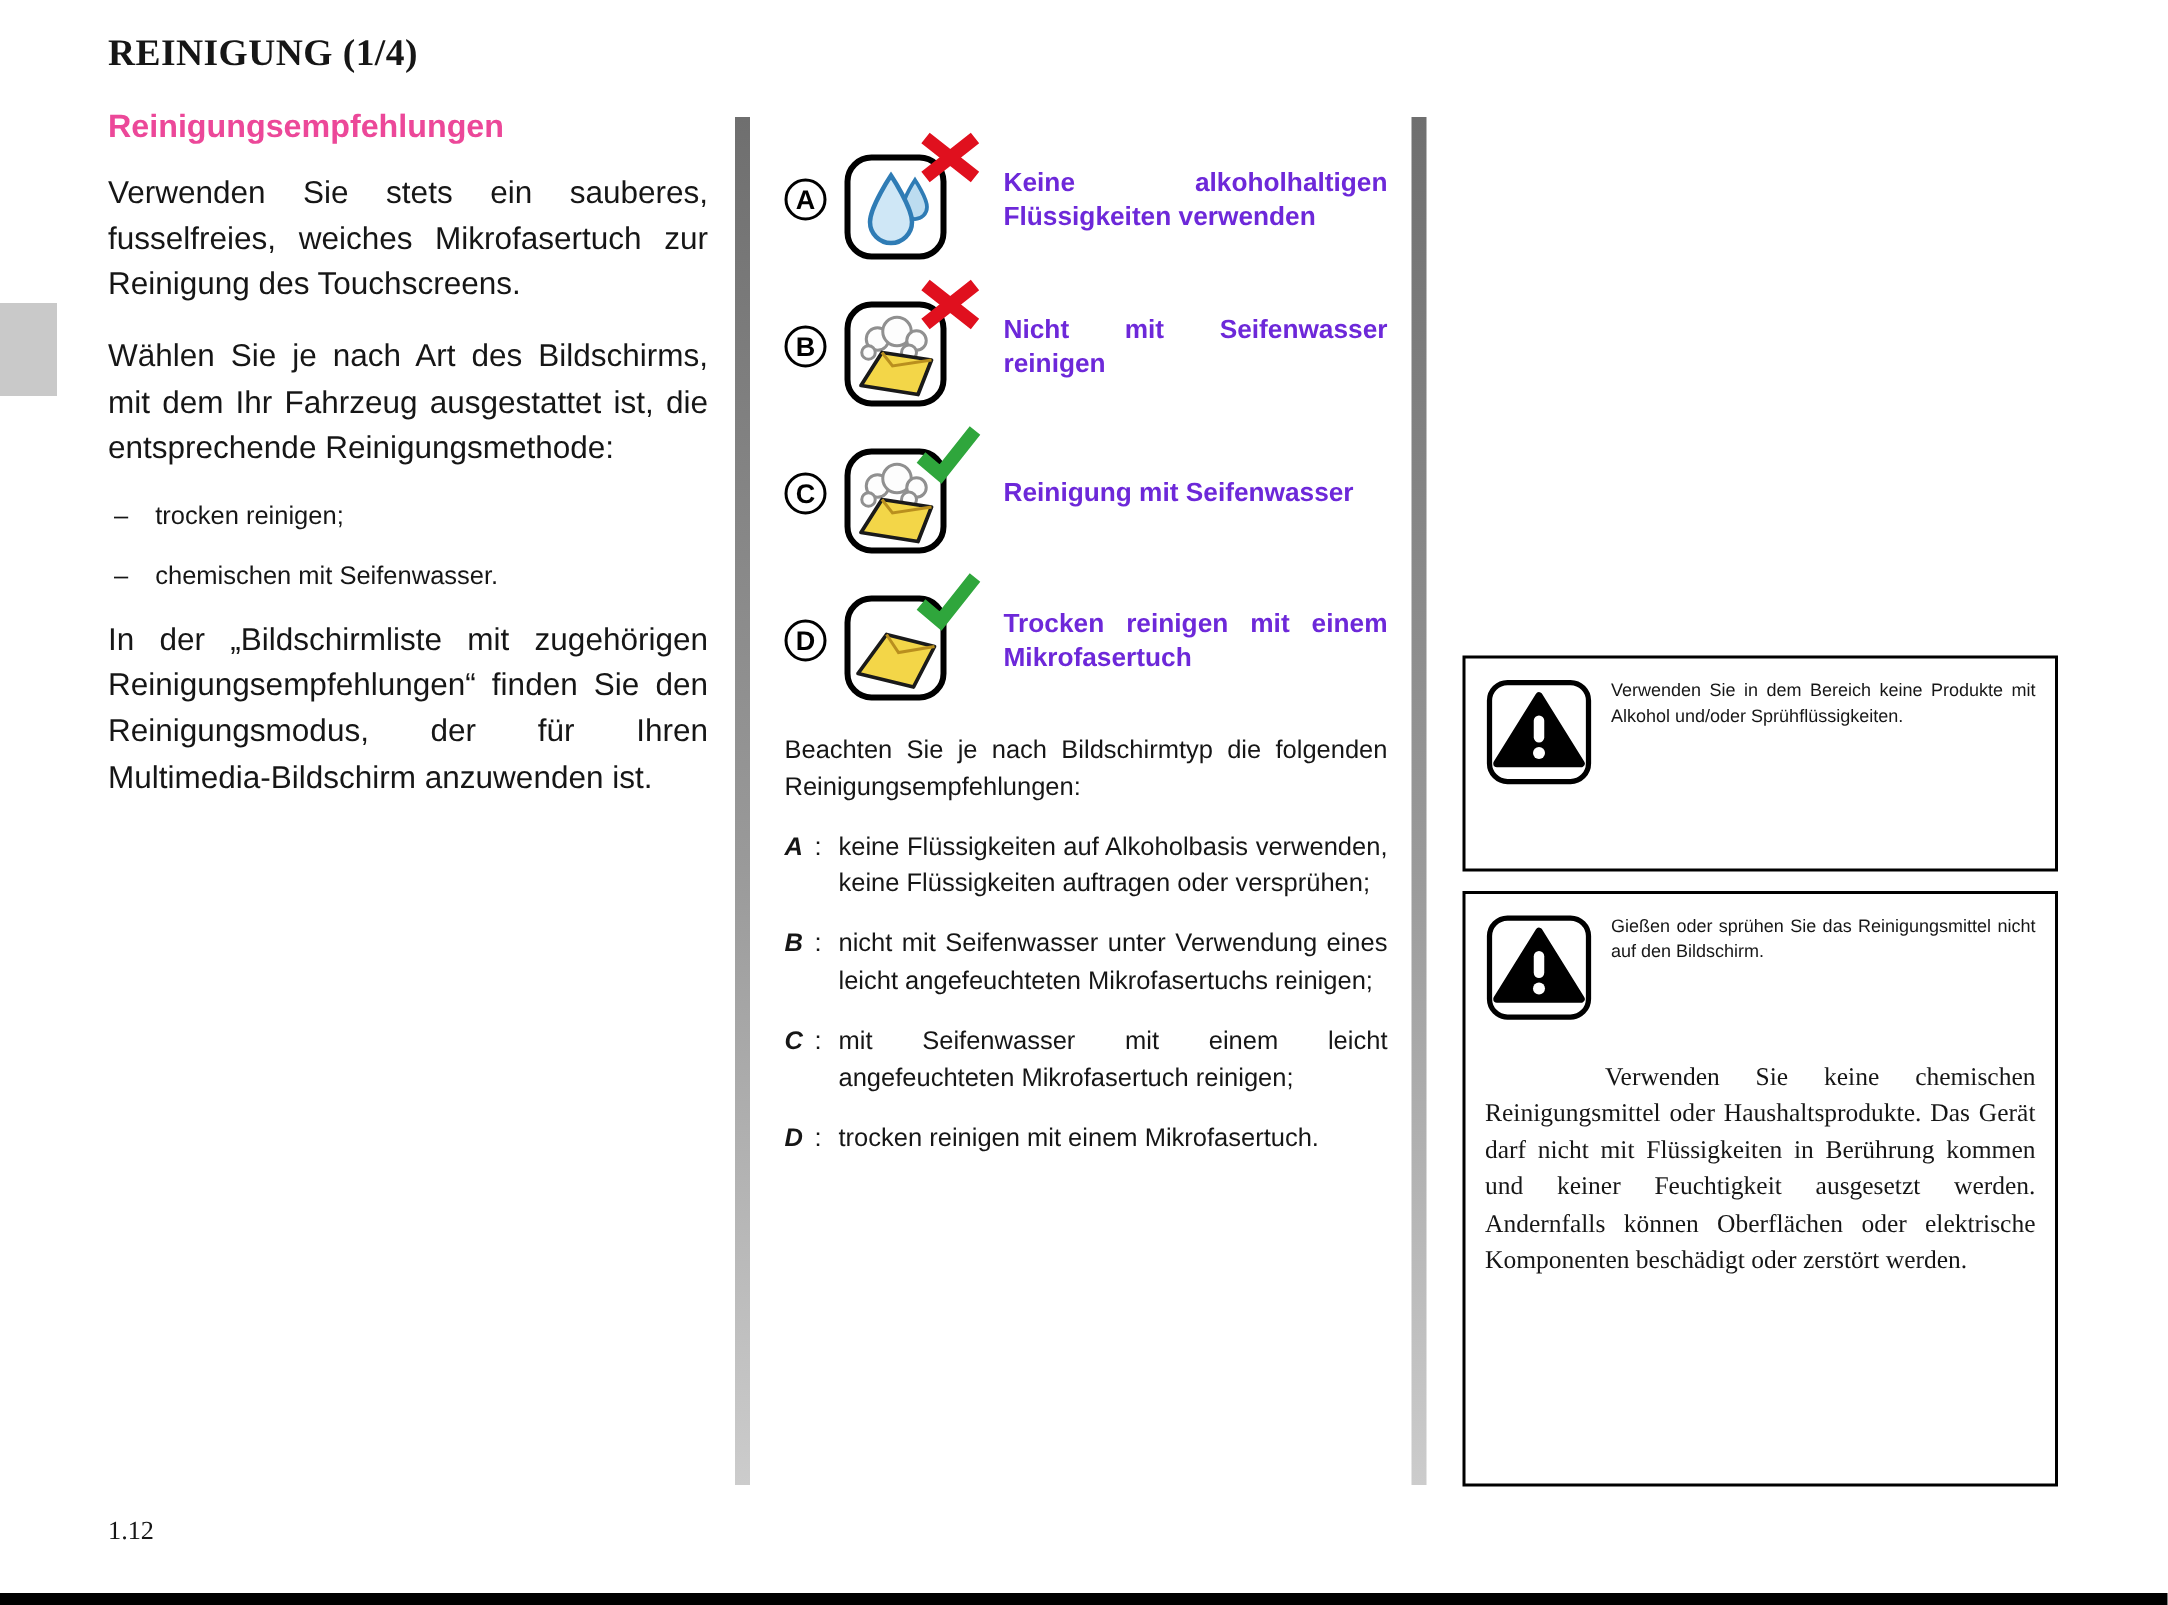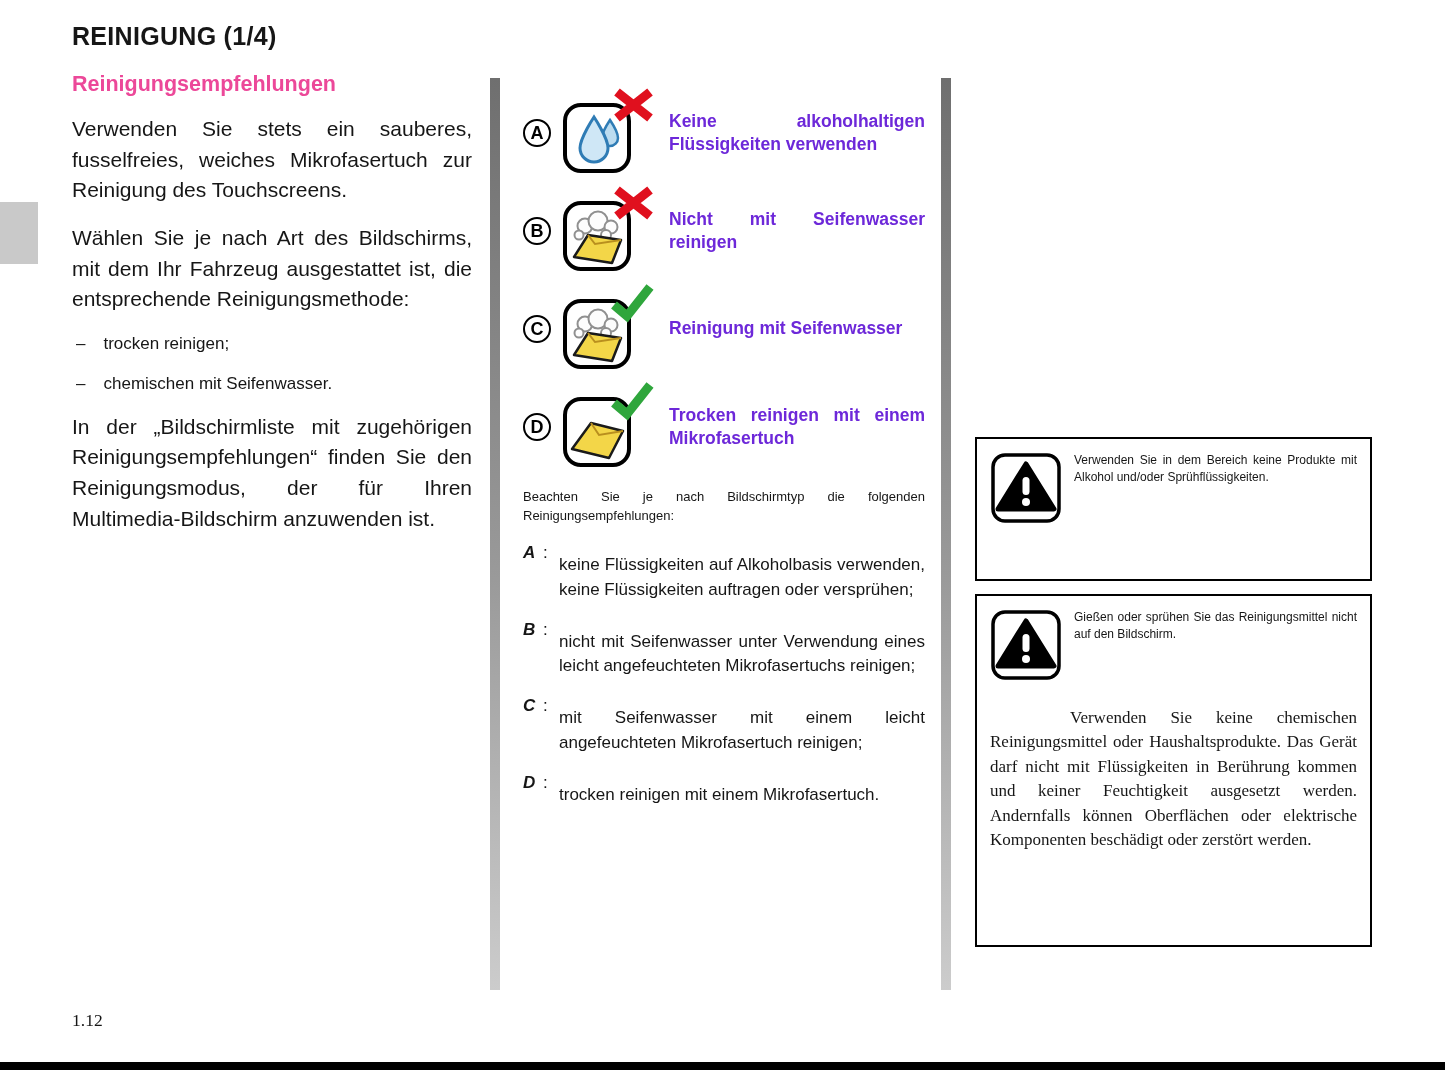--- a/index.html
+++ b/index.html
@@ -8,21 +8,21 @@
     width: 1445px; height: 1070px;
     position: relative;
     background: #ffffff;
     font-family: "Liberation Sans", sans-serif;
     color: #161616;
     overflow: hidden;
   }
 
   .page-title {
     position: absolute; left: 72px; top: 22px;
-    font-size: 25px; font-weight: bold; letter-spacing: 0.3px;
+    font-size: 25px; font-weight: bold; letter-spacing: 0.3px; font-family: Liberation Serif, serif;
   }
 
   .chapter-tab {
     position: absolute; left: 0; top: 202px;
     width: 38px; height: 62px; background: #c9c9c9;
   }
 
   
   .left-col {
     position: absolute; left: 72px; top: 72px; width: 400px;
@@ -59,37 +59,37 @@
     font-weight: bold; font-size: 18px; color:#000;
   }
   .row-icon { flex: none; width: 100px; height: 92px; margin-left: 6px; }
   .row-label {
     flex: 1; padding-left: 12px;
     font-weight: bold; font-size: 17.5px; line-height: 1.33;
     text-align: justify; color:#6d28d9;
   }
 
   .mid-intro {
-    font-size: 13px; line-height: 1.46; text-align: justify;
+    font-size: 17px; line-height: 1.46; text-align: justify;
     margin: 12px 0 0 0;
   }
   .abc-item {
     display: flex; margin-top: 15px; font-size: 17px; line-height: 1.46;
   }
   .abc-letter { flex: none; width: 20px; font-weight: bold; font-style: italic; }
   .abc-sep { flex: none; width: 16px; text-align: left; }
-  .abc-text { flex: 1; text-align: justify; margin-top: 12px; }
+  .abc-text { flex: 1; text-align: justify; }
 
   
   .warn-box {
     position: absolute; left: 975px; width: 397px;
     border: 2px solid #000; background: #fff; padding: 13px 13px;
   }
   .warn-box.one { top: 437px; height: 144px; display: flex; gap: 12px; }
-  .warn-box.two { top: 594px; height: 353px; }
+  .warn-box.two { top: 594px; height: 397px; }
   .warn-icon { flex: none; width: 72px; height: 72px; }
   .warn-text {
     font-size: 12px; line-height: 1.44; text-align: justify;
   }
   .box2-head { display: flex; gap: 12px; }
   .box2-body {
     margin-top: 25px; font-size: 17px; line-height: 1.44;
     text-align: justify; text-indent: 80px; font-family: Liberation Serif, serif;
   }
 

